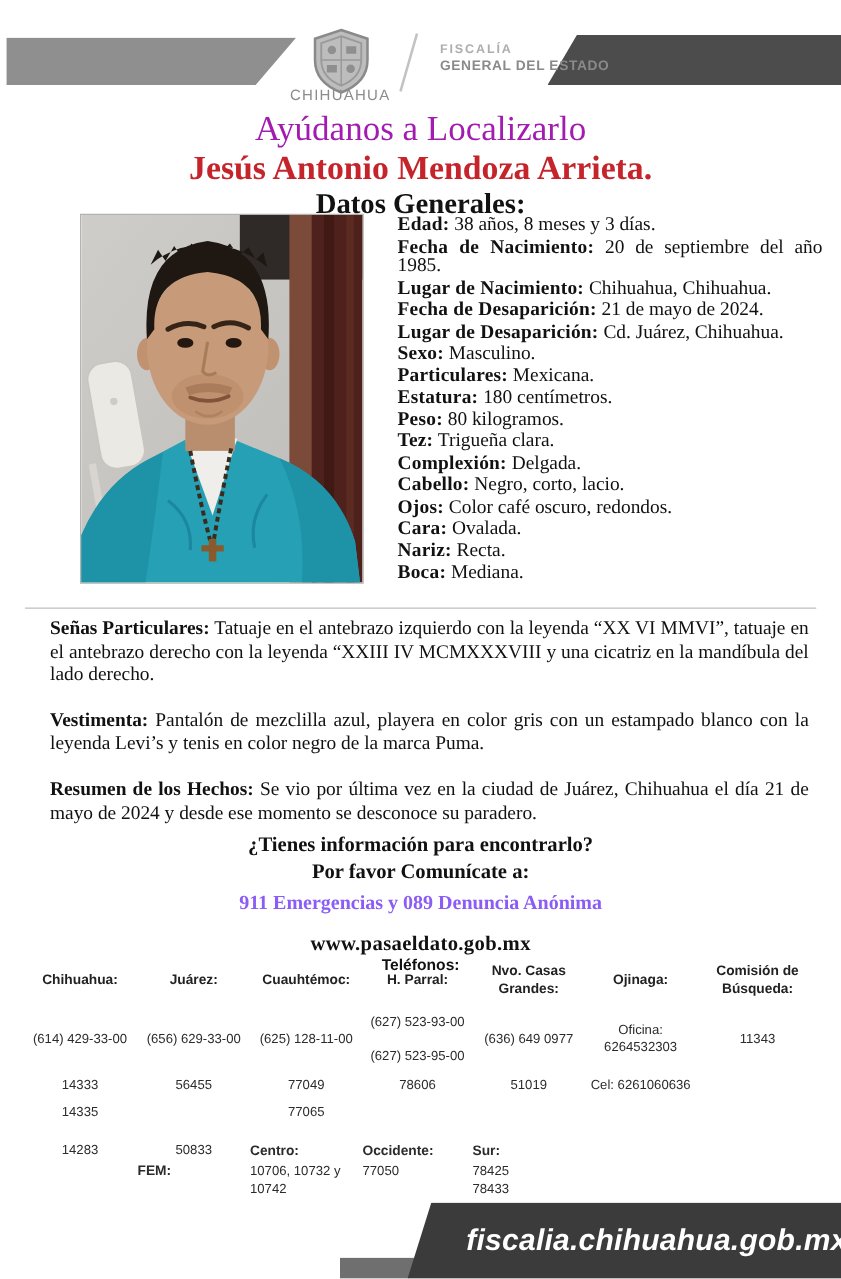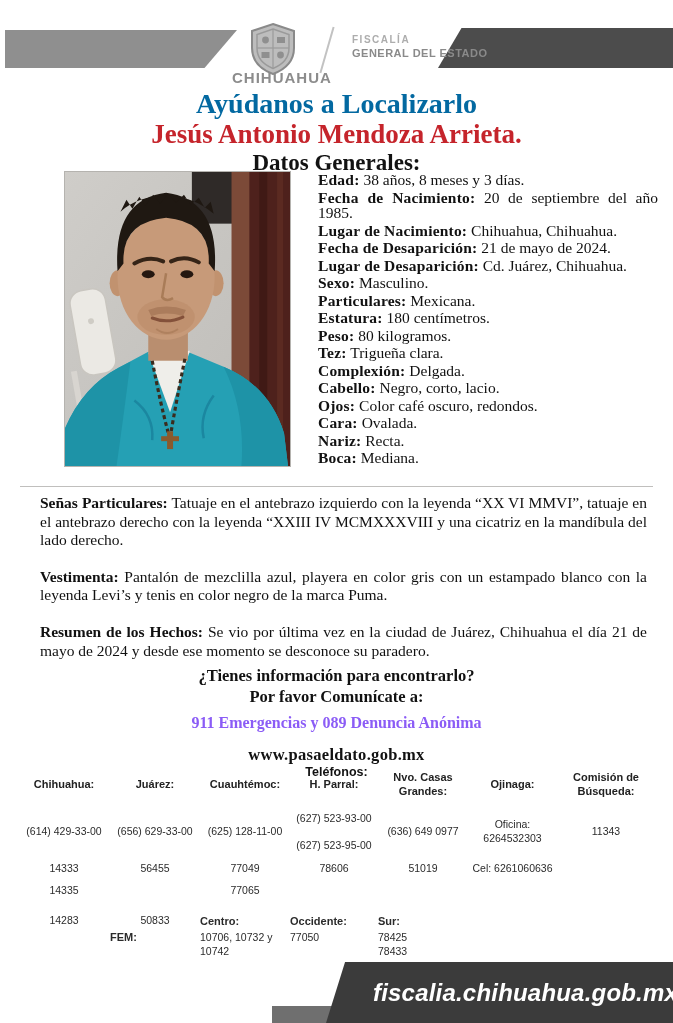--- a/index.html
+++ b/index.html
@@ -6,31 +6,31 @@
   body{width:673px;height:1023px;background:#ffffff;position:relative;overflow:hidden;
        font-family:"Liberation Serif", serif;color:#111;}
   .abs{position:absolute;}
 
   
   .bar-left{left:5px;top:30px;width:232px;height:38px;background:#8f8f8f;
             clip-path:polygon(0 0,100% 0,86% 100%,0 100%);}
   .bar-right{left:438px;top:28px;width:235px;height:40px;background:#4c4c4c;
              clip-path:polygon(10% 0,100% 0,100% 100%,0 100%);}
   .logo-wrap{left:244px;top:22px;width:58px;height:62px;text-align:center;}
-  .logo-title{left:232px;top:69px;width:82px;text-align:right;
-              font-family:"Liberation Sans",sans-serif;font-weight:bold;
-              font-size:15px;letter-spacing:1px;color:#8c8c8c;}
+  .logo-title{left:232px;top:69px;width:82px;text-align:left;
+              font-family:"Liberation Sans",sans-serif;font-weight:normal;
+              font-size:12px;letter-spacing:1px;color:#8c8c8c;}
   .logo-divider{left:326px;top:26px;width:2px;height:48px;background:#c2c2c2;transform:rotate(16deg);}
   .org-lines{left:352px;top:34px;font-family:"Liberation Sans",sans-serif;}
   .org-l1{font-size:10px;letter-spacing:1.5px;color:#adadad;font-weight:bold;}
   .org-l2{font-size:11px;letter-spacing:.5px;color:#8a8a8a;font-weight:bold;margin-top:2px;}
 
   
   .titles{left:0;top:88px;width:673px;text-align:center;line-height:1.12;}
-  .t-help{font-size:28px;font-weight:bold;color:#0369a1;}
+  .t-help{font-size:28px;font-weight:normal;color:#a21caf;}
   .t-name{font-size:27px;font-weight:bold;color:#c5242b;}
   .t-section{font-size:23px;font-weight:bold;color:#121212;}
 
   
   .photo{left:64px;top:171px;width:227px;height:296px;border:1px solid #b5b3af;box-sizing:border-box;}
   .photo svg{display:block;width:100%;height:100%;}
 
   
   .gdata{left:318px;top:172px;width:340px;font-size:15.5px;line-height:1.0;}
   .gd-item{text-align:justify;margin:0 0 2px 0;}

